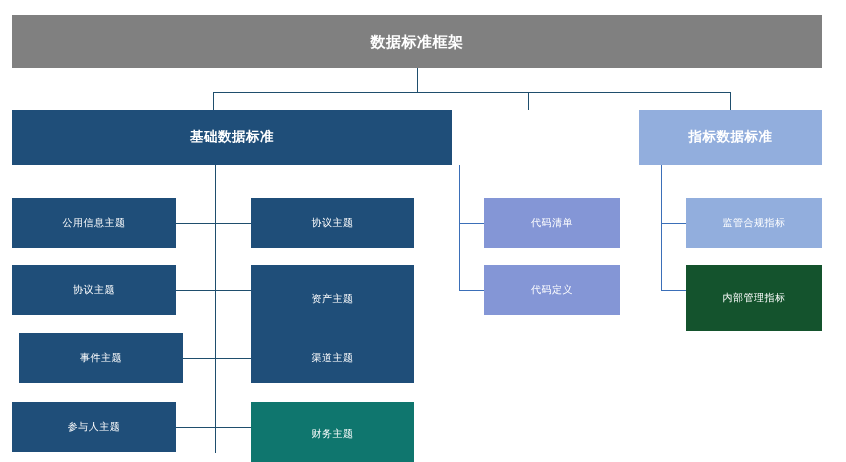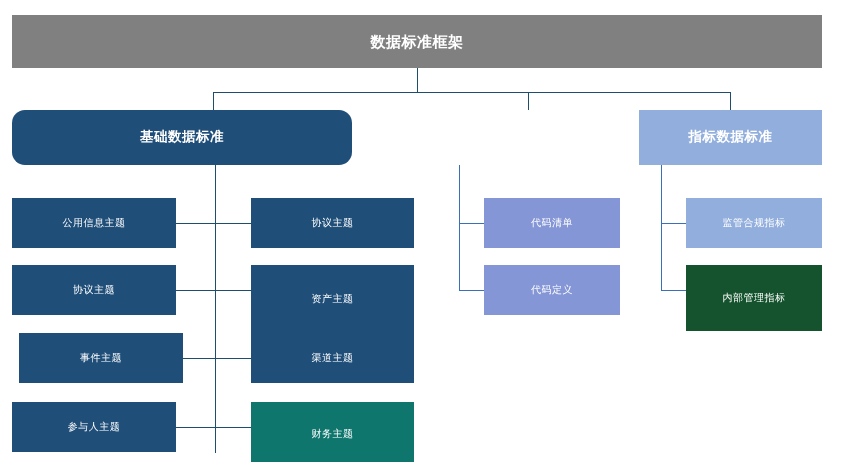--- a/index.html
+++ b/index.html
@@ -83,21 +83,21 @@
   <div class="connector h purple" style="left:459px; top:290px; width:25px;"></div>
 
   <div class="connector v lightblue" style="left:661px; top:165px; height:125px;"></div>
   <div class="connector h lightblue" style="left:661px; top:223px; width:25px;"></div>
   <div class="connector h lightblue" style="left:661px; top:290px; width:25px;"></div>
 
   <div class="node node-title" style="left:12px; top:15px; width:810px; height:53px; background:#808080;">
     <span>数据标准框架</span>
   </div>
 
-  <div class="node node-l2" style="left:12px; top:110px; width:340px; height:55px; background:#1f4e79;border-radius:13px;">
+  <div class="node node-l2" style="left:12px; top:110px; width:440px; height:55px; background:#1f4e79;">
     <span>基础数据标准</span>
   </div>
 
 
   <div class="node node-l2" style="left:639px; top:110px; width:183px; height:55px; background:#92aedd;">
     <span>指标数据标准</span>
   </div>
 
   <div class="node node-l3" style="left:12px; top:198px; width:164px; height:50px; background:#1f4e79;">
     <span>公用信息主题</span>

